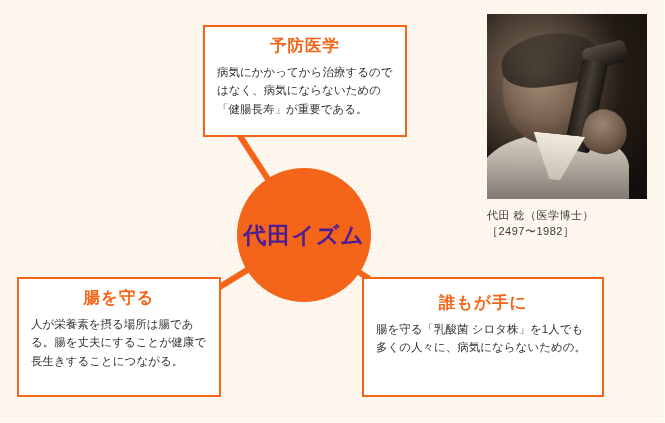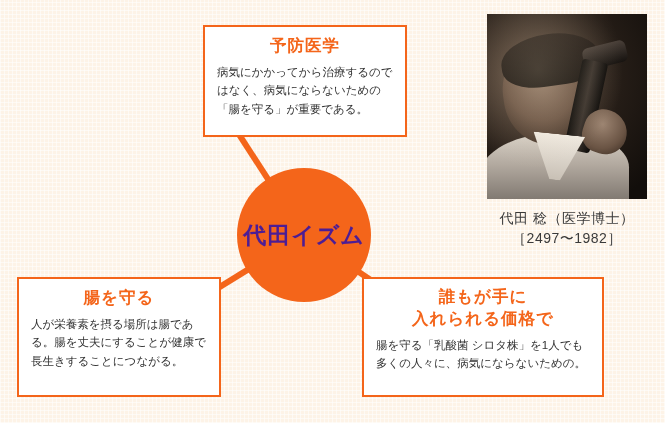--- a/index.html
+++ b/index.html
@@ -85,21 +85,21 @@
     top: 277px;
     width: 204px;
     height: 120px;
   }
   #card-kakaku {
     left: 362px;
     top: 277px;
     width: 242px;
     height: 120px;
   }
-  #card-kakaku .card-title { padding-top: 7px; }
+  #card-kakaku .card-title { padding-top: 13px; }
 
   
   .photo-wrap {
     position: absolute;
     left: 487px;
     top: 14px;
     width: 160px;
     height: 185px;
     z-index: 2;
   }
@@ -182,23 +182,22 @@
     background: radial-gradient(ellipse at 40% 35%, #9c8471 0%, #6a5444 60%, #33261d 100%);
     transform: rotate(18deg);
   }
   .ph-glow {
     position: absolute;
     left: 0; top: 0; right: 0; bottom: 0;
     background: radial-gradient(ellipse at 32% 30%, rgba(255,235,200,0.20) 0%, rgba(0,0,0,0) 55%);
   }
   .photo-caption {
     margin-top: 9px;
-    text-align: center;
     color: #3a3a3a;
-    font-size: 14px;
+    font-size: 11px;
     line-height: 1.45;
     letter-spacing: 0.5px;
   }
 </style>
 </head>
 <body>
 
 <div class="stage">
 
   <svg class="lines" viewBox="0 0 665 423">
@@ -206,32 +205,31 @@
     <line x1="304" y1="235" x2="150" y2="330" stroke="#f4651a" stroke-width="6"></line>
     <line x1="304" y1="235" x2="430" y2="320" stroke="#f4651a" stroke-width="6"></line>
   </svg>
 
   <div class="center-circle">
     <span>代田イズム</span>
   </div>
 
   <div class="card" id="card-yobou">
     <div class="card-title">予防医学</div>
-    <div class="card-body">病気にかかってから治療するのではなく、病気にならないための「腸を守る」が重要である。</div>
+    <div class="card-body">病気にかかってから治療するのではなく、病気にならないための「健腸長寿」が重要である。</div>
   </div>
 
   <div class="card" id="card-kencho">
     <div class="card-title">腸を守る</div>
     <div class="card-body">人が栄養素を摂る場所は腸である。腸を丈夫にすることが健康で長生きすることにつながる。</div>
   </div>
 
   <div class="card" id="card-kakaku">
     <div class="card-title">
       <div>誰もが手に</div>
-      <div>入れられる価格で</div>
     </div>
     <div class="card-body">腸を守る「乳酸菌 シロタ株」を1人でも多くの人々に、病気にならないための。</div>
   </div>
 
   <div class="photo-wrap">
     <div class="photo">
       <div class="ph-shoulder"></div>
       <div class="ph-head"></div>
       <div class="ph-hair"></div>
       <div class="ph-scope-arm"></div>

